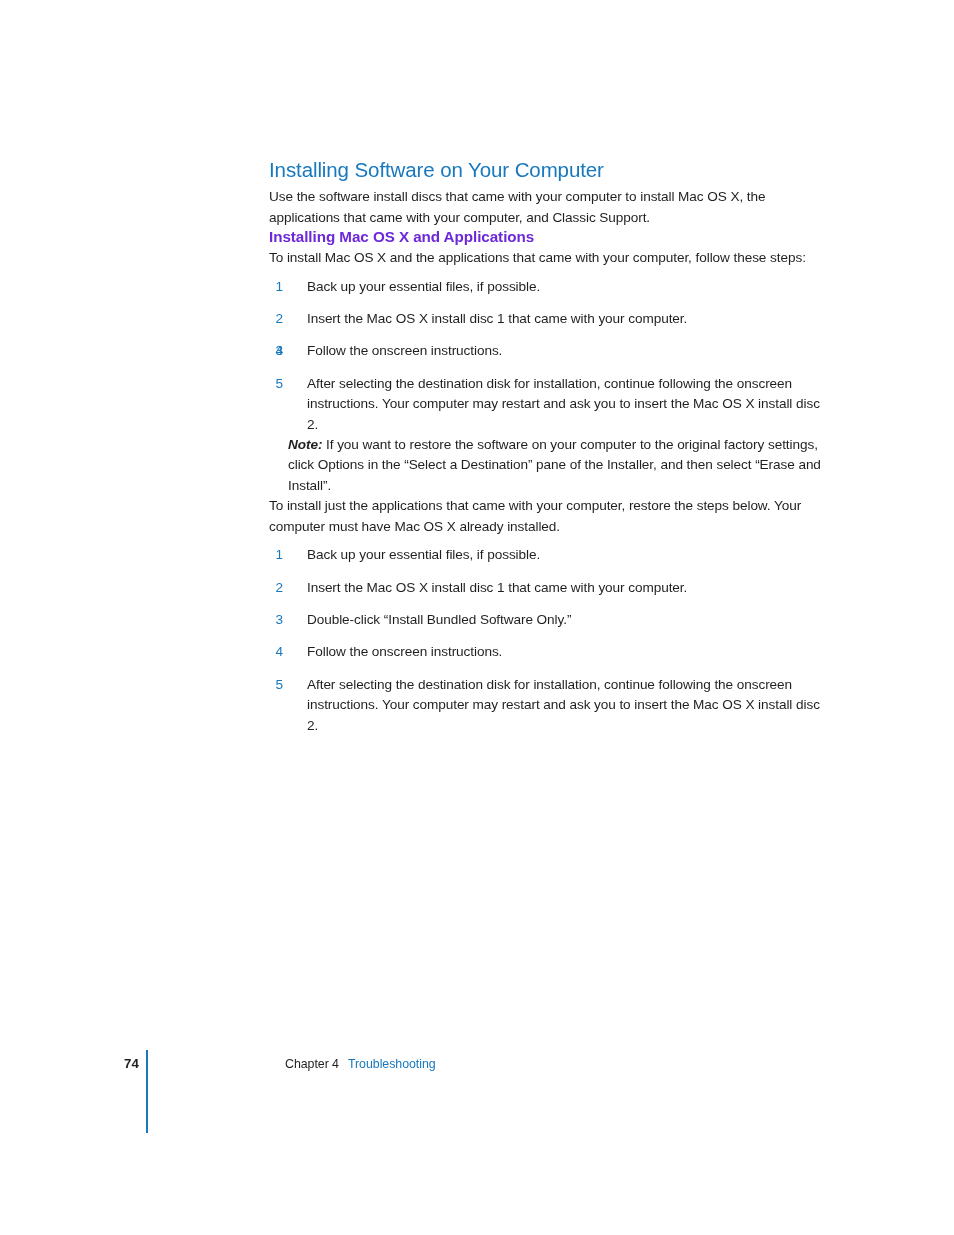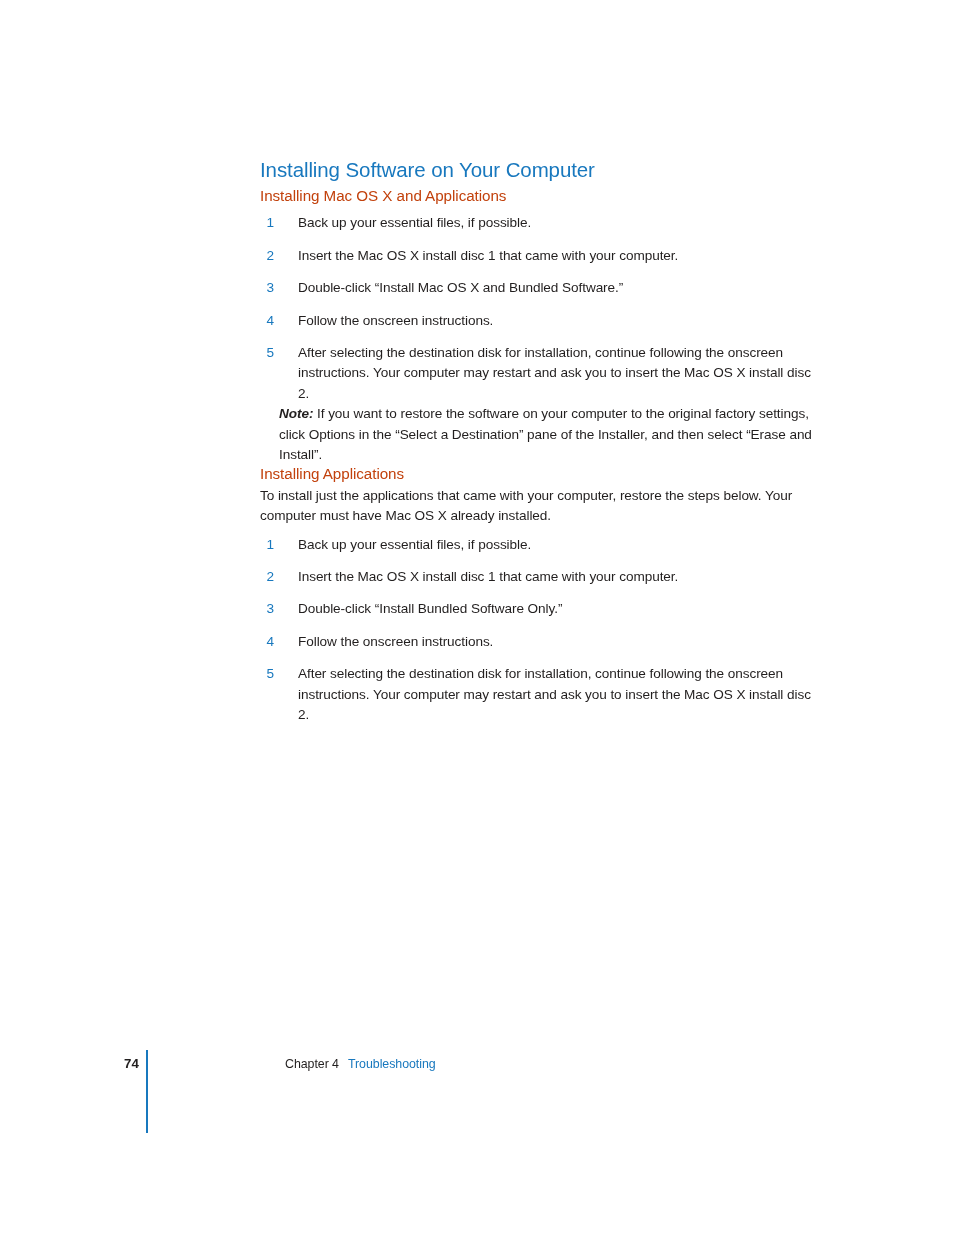--- a/index.html
+++ b/index.html
@@ -18,38 +18,38 @@
   }
 
   .page {
     position: absolute;
     inset: 0;
   }
 
   
   .content {
     position: absolute;
-    left: 260px;
+    left: 269px;
     top: 158px;
     width: 554px;
   }
 
   h1.section-title {
     font-size: 20.5px;
     font-weight: 400;
     color: #1878be;
     margin: 0 0 5px 0;
     line-height: 1.18;
     letter-spacing: -0.1px;
   }
 
   h2.sub-title {
     font-size: 15.2px;
-    font-weight: 400;
-    color: #c2410c;
+    font-weight: 700;
+    color: #6d28d9;
     margin: 0 0 2px 0;
     line-height: 1.2;
     letter-spacing: -0.05px;
   }
 
   p.body {
     font-size: 13.6px;
     line-height: 20.4px;
     margin: 0;
     color: #221f1f;
@@ -138,37 +138,38 @@
 </style>
 </head>
 <body>
 
 <div class="page">
 
   <div class="content">
 
     <h1 class="section-title">Installing Software on Your Computer</h1>
 
+    <p class="body">Use the software install discs that came with your computer to install Mac OS X, the applications that came with your computer, and Classic Support.</p>
 
 
     <h2 class="sub-title gap-sub">Installing Mac OS X and Applications</h2>
 
+    <p class="body">To install Mac OS X and the applications that came with your computer, follow these steps:</p>
 
     <ol class="steps">
       <li><span class="num">1</span><span>Back up your essential files, if possible.</span></li>
       <li><span class="num">2</span><span>Insert the Mac OS X install disc 1 that came with your computer.</span></li>
-      <li><span class="num">3</span><span>Double-click “Install Mac OS X and Bundled Software.”</span></li>
+      <li><span class="num">3</span></li>
       <li><span class="num">4</span><span>Follow the onscreen instructions.</span></li>
       <li><span class="num">5</span><span>After selecting the destination disk for installation, continue following the onscreen instructions. Your computer may restart and ask you to insert the Mac OS X install disc 2.</span></li>
     </ol>
 
     <p class="body gap-para" style="margin-left:19px;"><span class="lead-in note">Note:</span><span> If you want to restore the software on your computer to the original factory settings, click Options in the “Select a Destination” pane of the Installer, and then select “Erase and Install”.</span></p>
 
 
-    <h2 class="sub-title gap-sub">Installing Applications</h2>
 
     <p class="body">To install just the applications that came with your computer, restore the steps below. Your computer must have Mac OS X already installed.</p>
 
     <ol class="steps">
       <li><span class="num">1</span><span>Back up your essential files, if possible.</span></li>
       <li><span class="num">2</span><span>Insert the Mac OS X install disc 1 that came with your computer.</span></li>
       <li><span class="num">3</span><span>Double-click “Install Bundled Software Only.”</span></li>
       <li><span class="num">4</span><span>Follow the onscreen instructions.</span></li>
       <li><span class="num">5</span><span>After selecting the destination disk for installation, continue following the onscreen instructions. Your computer may restart and ask you to insert the Mac OS X install disc 2.</span></li>
     </ol>

